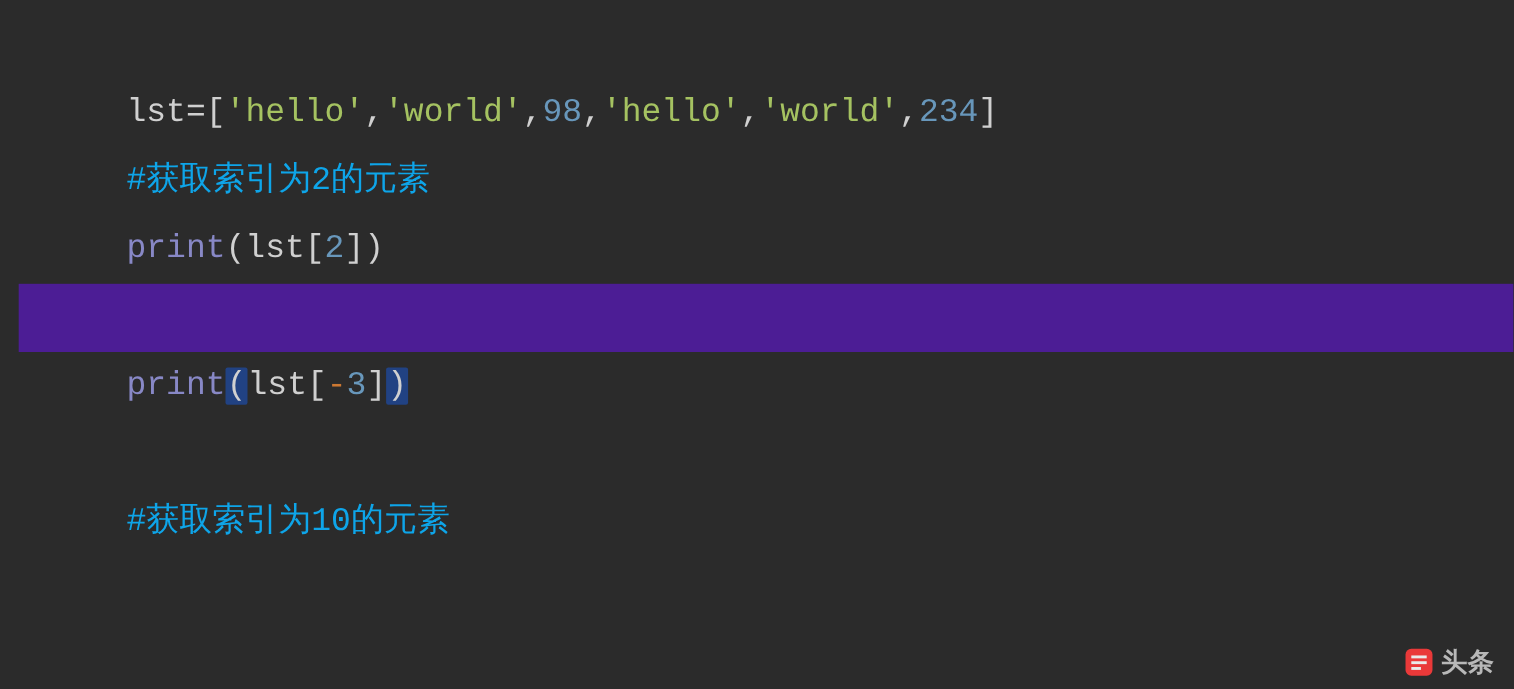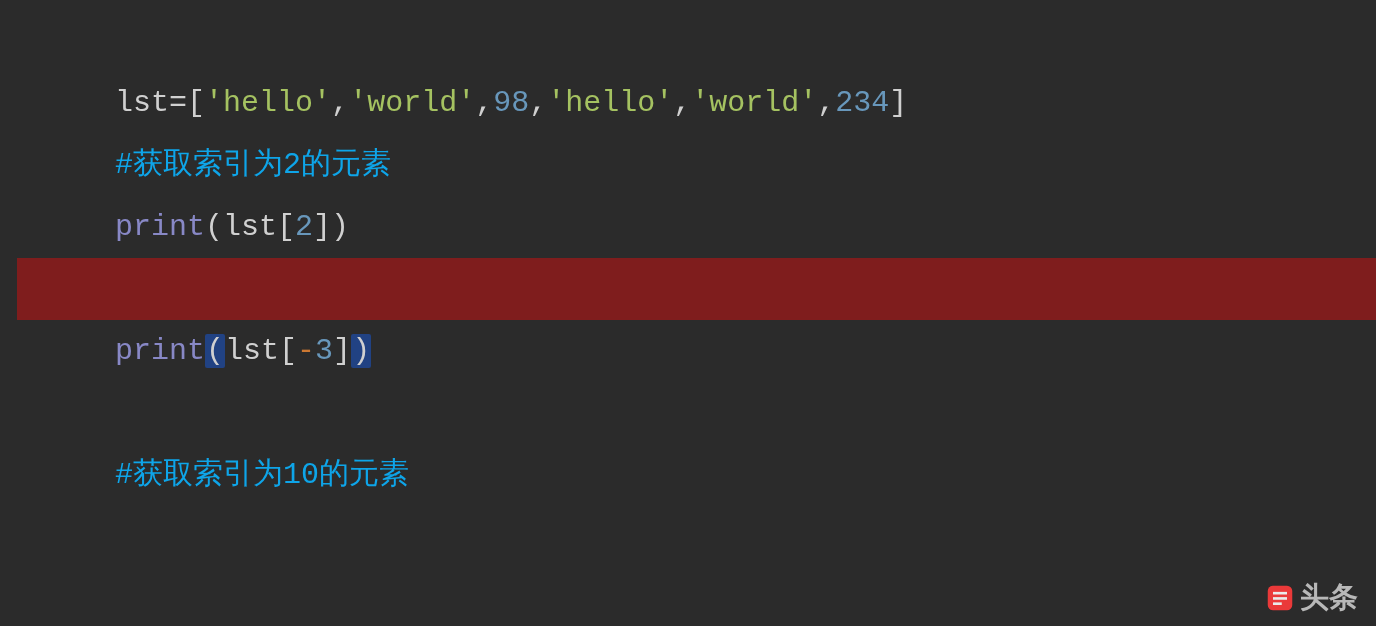--- a/index.html
+++ b/index.html
@@ -16,21 +16,21 @@
     position: relative;
   }
   .line {
     height: 62px;
     line-height: 62px;
     padding-left: 26px;
     white-space: pre;
     position: relative;
   }
   .line.highlighted {
-    background: #7f1d1d;
+    background: #4c1d95;
   }
   .tok-var      { color: #d0d0d0; }
   .tok-op       { color: #d0d0d0; }
   .tok-punct    { color: #d0d0d0; }
   .tok-bracket  { color: #d0d0d0; }
   .tok-str      { color: #a5c261; }
   .tok-quote    { color: #a5c261; }
   .tok-num      { color: #6897bb; }
   .tok-builtin  { color: #8888c6; }
   .tok-comment  { color: #0ea5e9; }
@@ -39,21 +39,21 @@
     background: #214283;
     padding: 0 1px;
     border-radius: 2px;
   }
   .watermark {
     position: absolute;
     right: 18px;
     bottom: 8px;
     color: #c8c8c8;
     font-family: "PingFang SC","Microsoft YaHei",sans-serif;
-    font-size: 29px;
+    font-size: 24px;
     display: flex;
     align-items: center;
     gap: 6px;
     opacity: 0.9;
   }
   .watermark .logo {
     width: 28px; height: 28px;
     display: inline-flex;
     align-items: center;
     justify-content: center;

